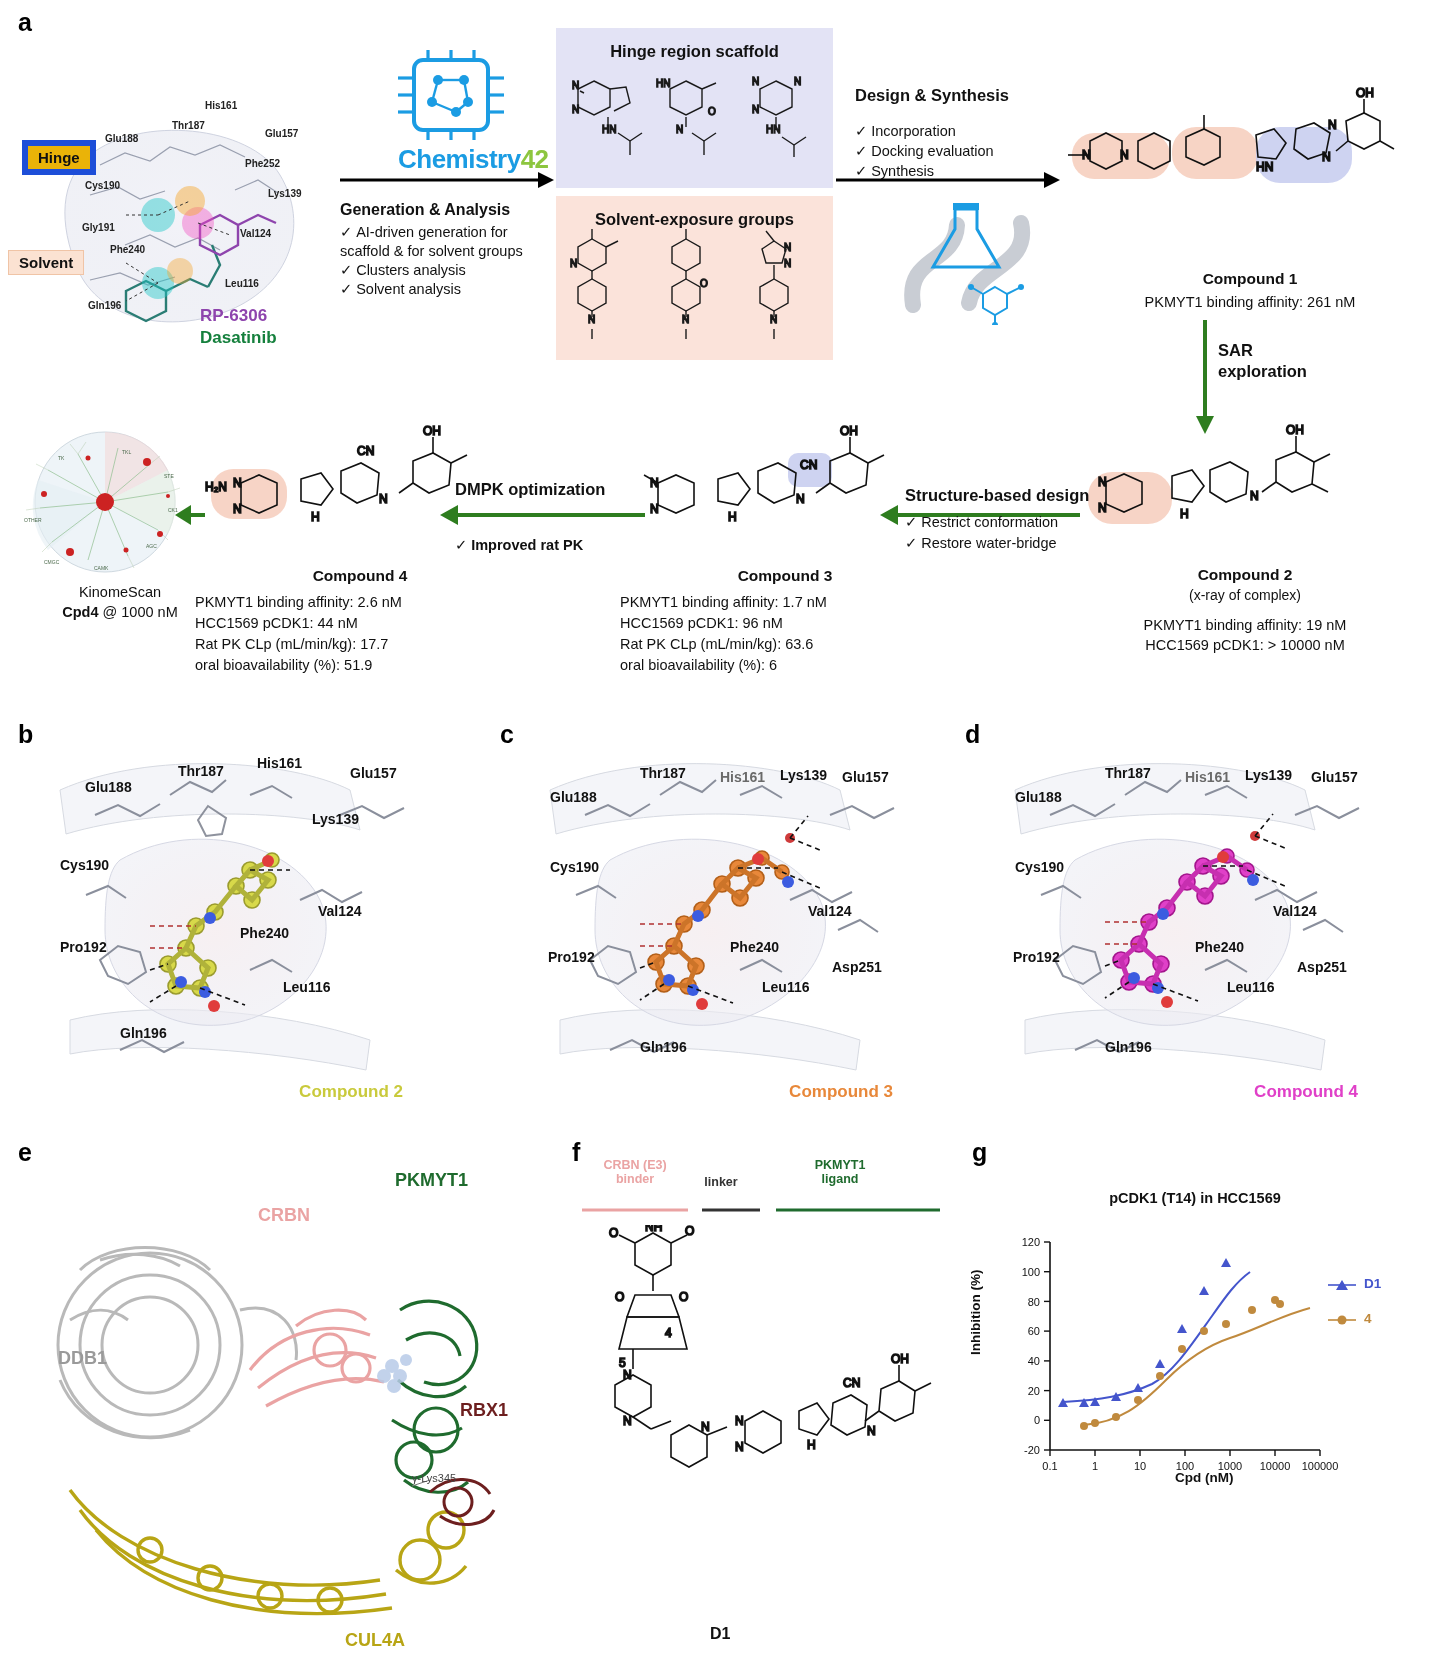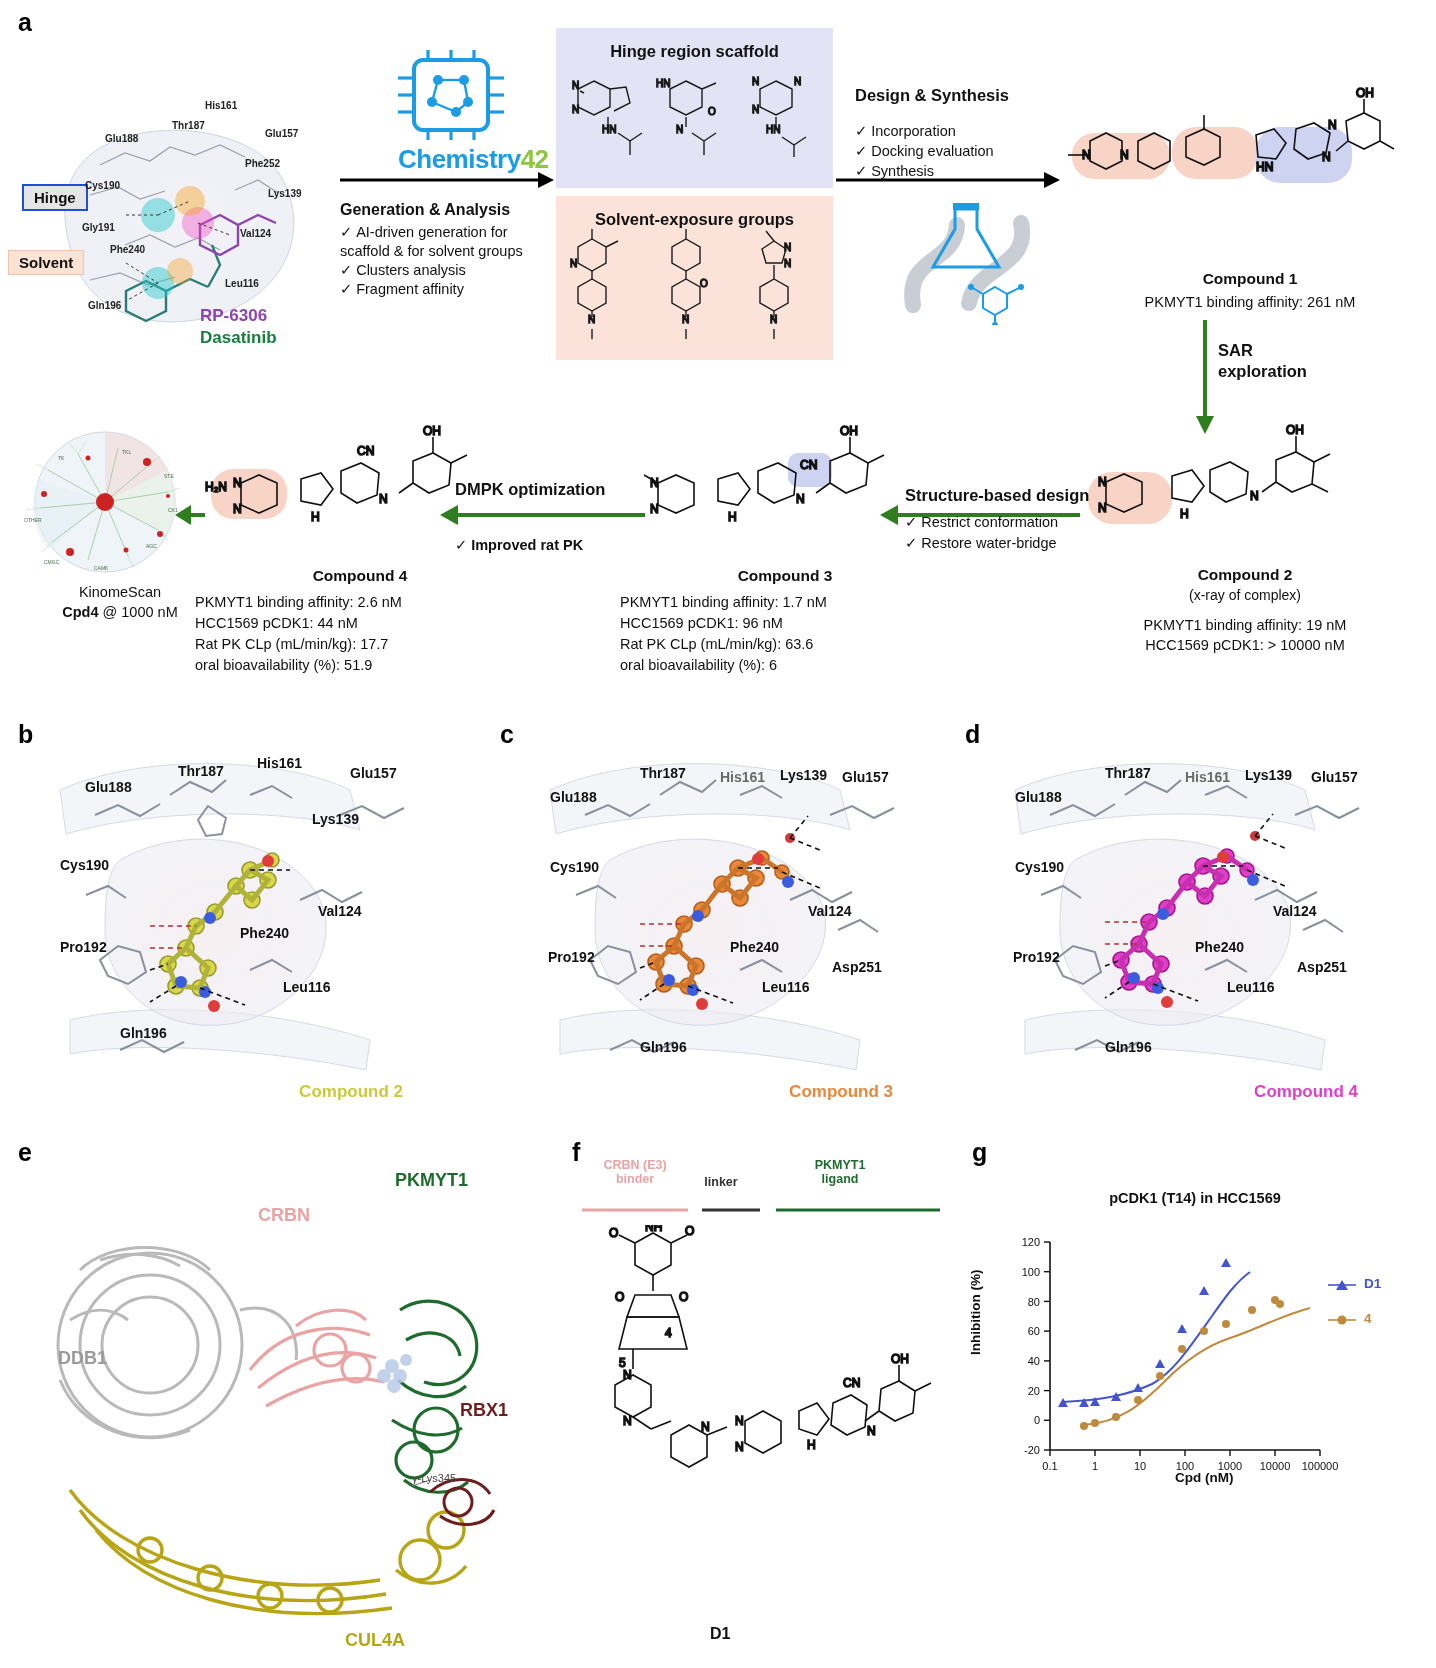--- a/index.html
+++ b/index.html
@@ -7,21 +7,21 @@
     width:1436px;height:1668px;position:relative;background:#ffffff;
     font-family:"Liberation Sans",sans-serif;color:#111;overflow:hidden;
   }
   .panel-letter{position:absolute;font-weight:bold;font-size:25px;color:#000;}
   .abs{position:absolute;}
 
   
   #panel-a{position:absolute;left:0;top:0;width:1436px;height:700px;}
   .a-title{position:absolute;left:38px;top:30px;width:320px;text-align:center;font-weight:bold;font-size:19.5px;line-height:26px;}
   .proteinbox{position:absolute;left:30px;top:95px;width:320px;height:260px;}
-  .hinge-tag{position:absolute;left:22px;top:140px;background:#e5e5e5;border:2px solid #1d4ed8;font-weight:bold;font-size:15px;padding:3px 10px;margin-top:44px;}
+  .hinge-tag{position:absolute;left:22px;top:140px;background:#eab308;border:6px solid #1d4ed8;font-weight:bold;font-size:15px;padding:3px 10px;}
   .solvent-tag{position:absolute;left:8px;top:250px;background:#fbe2d2;border:1px solid #f0c4a6;font-weight:bold;font-size:15px;padding:3px 10px;}
   .lbl-rp{position:absolute;left:200px;top:306px;font-weight:bold;font-size:17px;color:#8e44ad;}
   .lbl-das{position:absolute;left:200px;top:328px;font-weight:bold;font-size:17px;color:#15803d;}
 
   .res{position:absolute;font-size:10px;color:#222;font-weight:bold;}
 
   
   .c42{position:absolute;left:398px;top:50px;width:150px;height:130px;}
   .c42 .word{position:absolute;left:0;top:94px;font-size:26px;font-weight:bold;color:#1b9ce3;letter-spacing:-.5px;}
   .c42 .word span{color:#8dc63f;}
@@ -180,21 +180,21 @@
           <circle cx="58" cy="62" r="5"></circle>
       </g>
     </svg>
     <div class="word"><span style="color:#1b9ce3;">Chemistry</span><span style="color:#8dc63f;">42</span></div>
   </div>
 
   <div class="gen-analysis">
     <div class="hdr">Generation &amp; Analysis</div>
     <div><span class="chk">✓</span><span>AI-driven generation for scaffold &amp; for solvent groups</span></div>
     <div><span class="chk">✓</span><span>Clusters analysis</span></div>
-    <div><span class="chk">✓</span><span>Fragment affinity</span></div>
+    <div><span class="chk">✓</span><span>Solvent analysis</span></div>
   </div>
 
   <svg class="abs" style="left:340px;top:165px;" width="215" height="30">
     <line x1="0" y1="15" x2="198" y2="15" stroke="#000" stroke-width="3"></line>
     <polygon points="198,7 214,15 198,23" fill="#000"></polygon>
   </svg>
   <svg class="abs" style="left:836px;top:165px;" width="225" height="30">
     <line x1="0" y1="15" x2="208" y2="15" stroke="#000" stroke-width="3"></line>
     <polygon points="208,7 224,15 208,23" fill="#000"></polygon>
   </svg>

